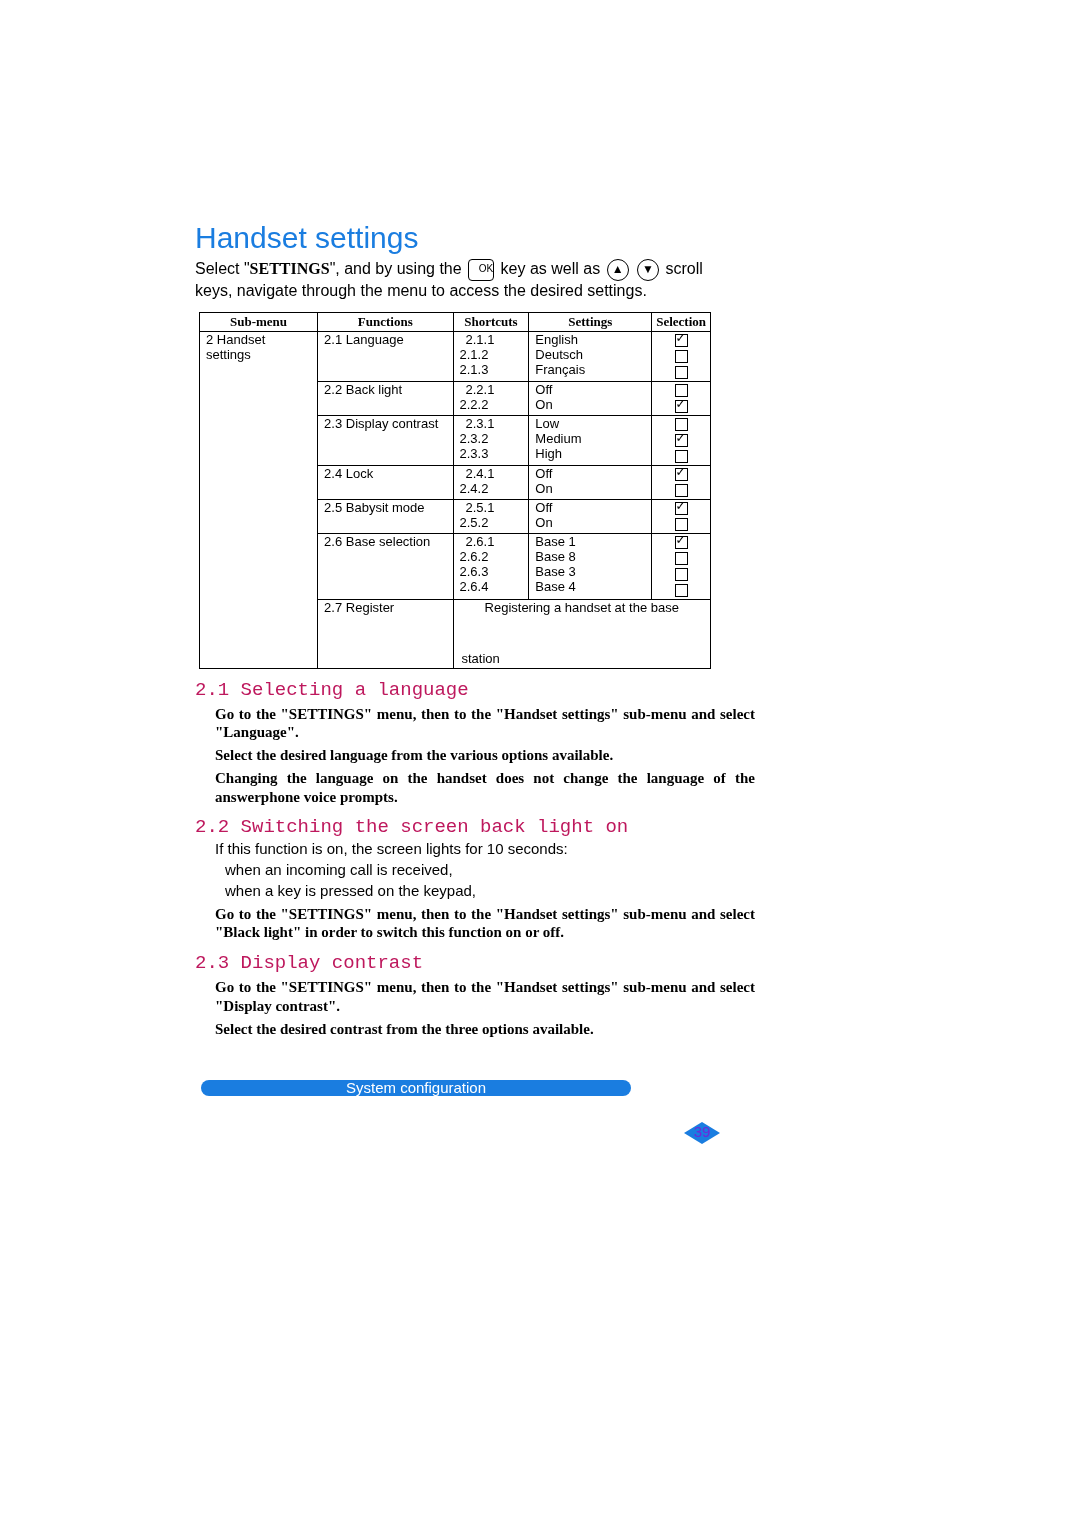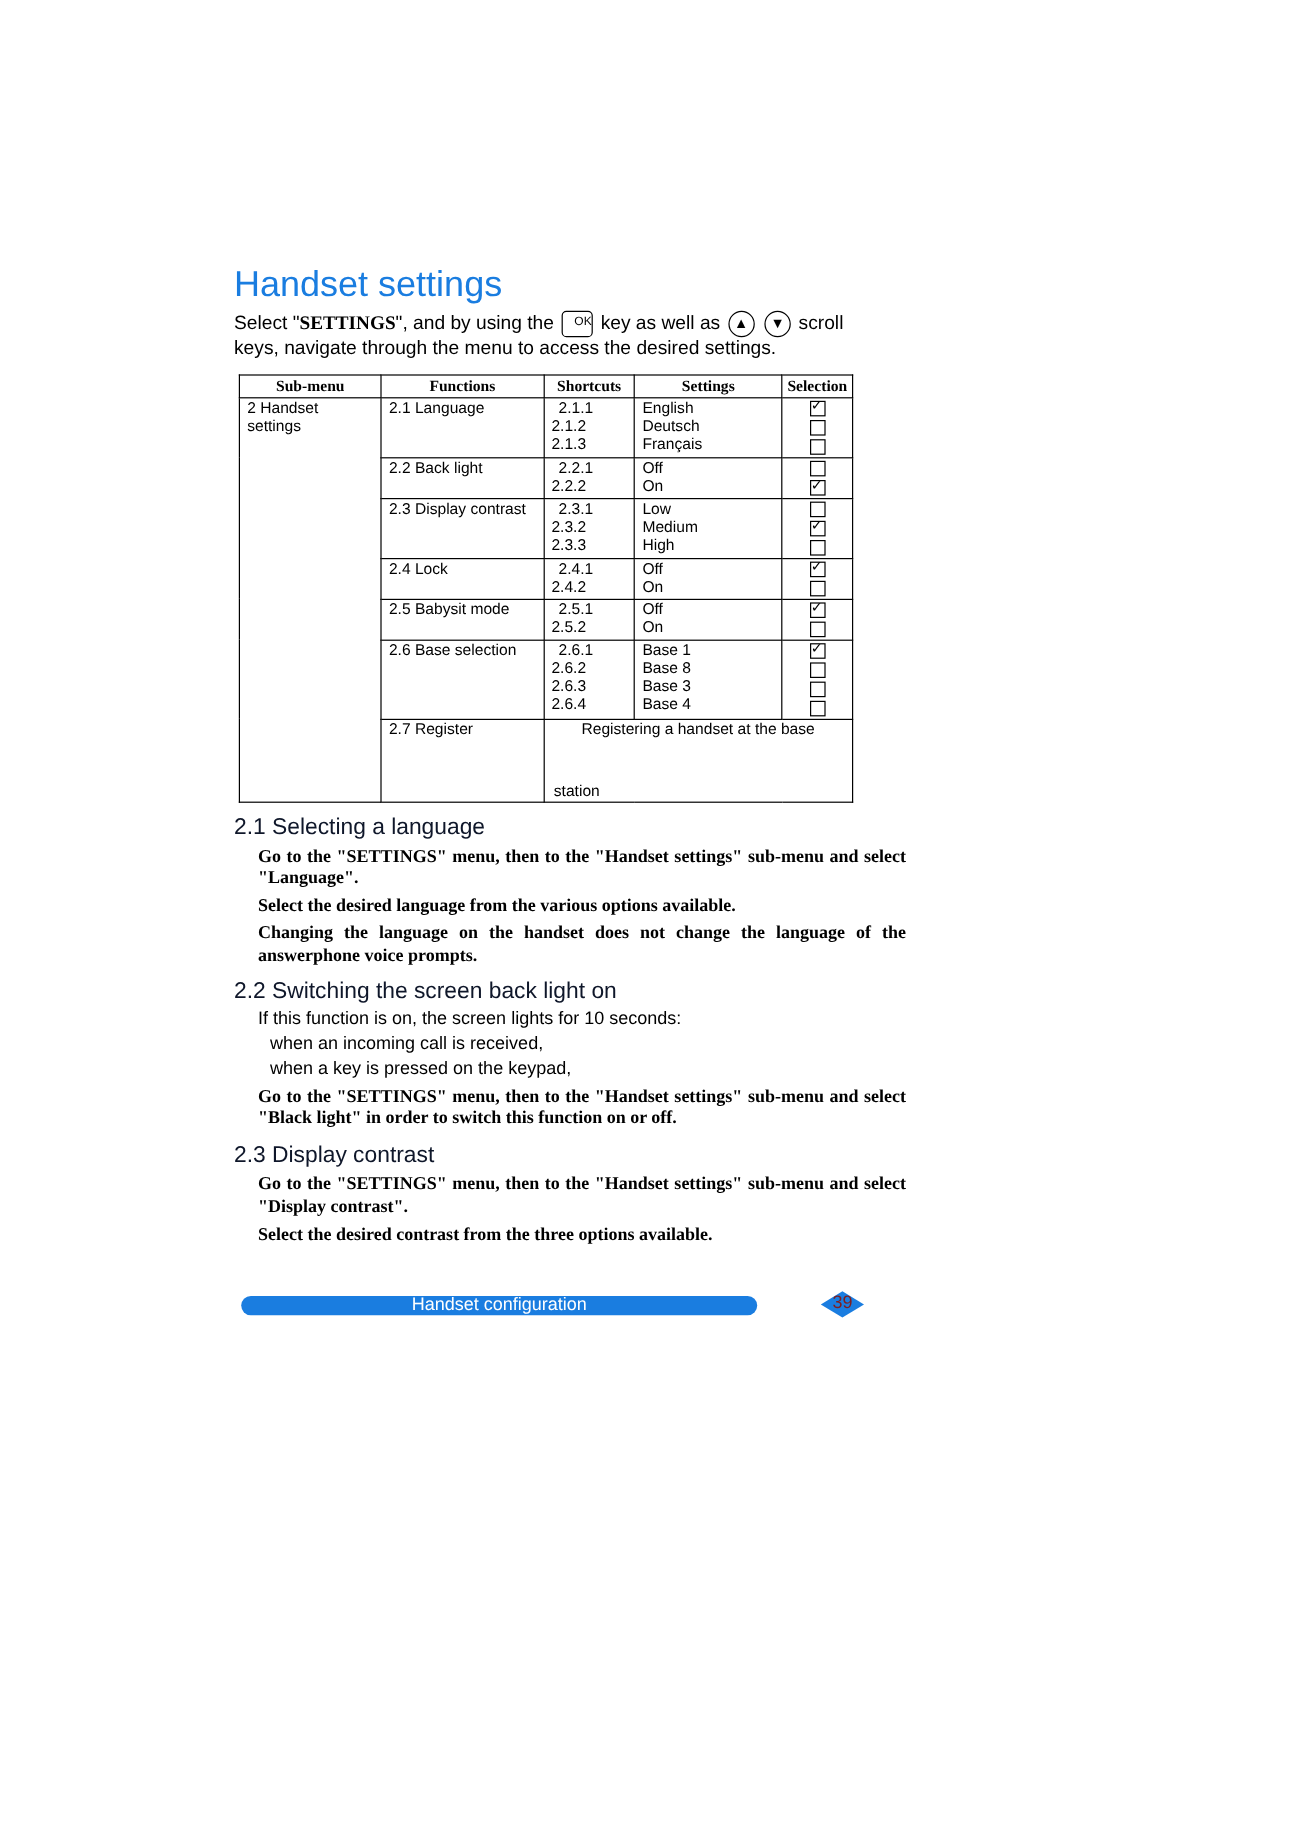--- a/index.html
+++ b/index.html
@@ -75,24 +75,25 @@
   .cb{display:inline-block;width:11px;height:11px;border:1px solid #000;margin:1px 0;position:relative}
   .cb.checked::after{content:"✓";position:absolute;left:0;top:-3px;font-size:12px}
   .sel-stack{display:flex;flex-direction:column;align-items:center;gap:1px}
   td.col1{width:110px}
   td.col2{width:128px}
   td.col3{width:64px;text-align:left;padding-left:28px}
   td.col4{width:115px}
   td.spansel{font-size:13px;text-align:center}
 
   .h2{
-    color:#0f172a;
+    color:#be185d;
     font-size:19px;
     margin:10px 0 2px 0;
     font-weight:400;
+    font-family:Liberation Mono, monospace;
   }
   .bodytext{
     font-size:15px;
     line-height:1.25;
     margin:2px 0 2px 20px;
   }
   .bodytext2{
     font-size:15px;
     line-height:1.25;
     margin:2px 0 2px 30px;
@@ -120,24 +121,24 @@
     margin-left:6px;
     text-align:center;
     color:#fff;
     font-size:15px;
     line-height:16px;
     position:relative;
   }
   .pagenum{
     position:absolute;
     left:684px;
-    top:1074px;
+    top:1120px;
     width:36px;height:24px;
     text-align:center;
-    color:#7f1d1d;
+    color:#6d28d9;
     font-size:15px;
     line-height:24px;
   }
   .pagenum svg{position:absolute;left:-3px;top:0}
   .pagenum span{position:relative}
 </style>
 </head>
 <body>
 
 <div class="page">
@@ -301,21 +302,21 @@
   <p class="bodytext2">when a key is pressed on the keypad,</p>
   <p class="boldserif">Go to the "SETTINGS" menu, then to the "Handset settings" sub-menu and select "Black light" in order to switch this function on or off.</p>
 
   <h2 class="h2">2.3 Display contrast</h2>
   <p class="boldserif">Go to the "SETTINGS" menu, then to the "Handset settings" sub-menu and select "Display contrast".</p>
   <p class="boldserif">Select the desired contrast from the three options available.</p>
 
 </div>
 
 <div class="footer">
-  <div class="footer-bar">Handset configuration</div>
+  <div class="footer-bar">System configuration</div>
 </div>
 
 <div class="pagenum">
   <svg width="42" height="26" viewBox="0 0 42 26">
     <polygon points="3,13 21,2 39,13 21,24" fill="#1a7de0"></polygon>
   </svg>
   <span>39</span>
 </div>
 
 </body></html>

